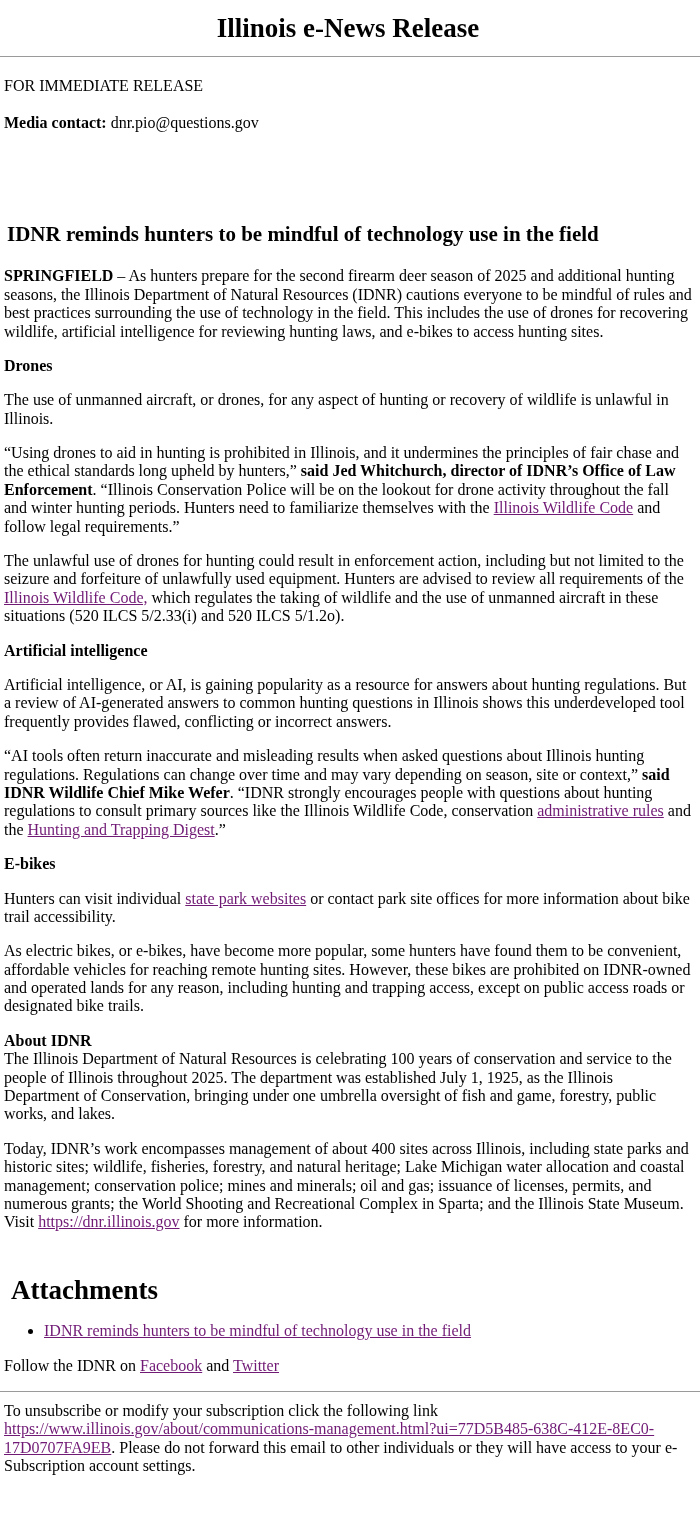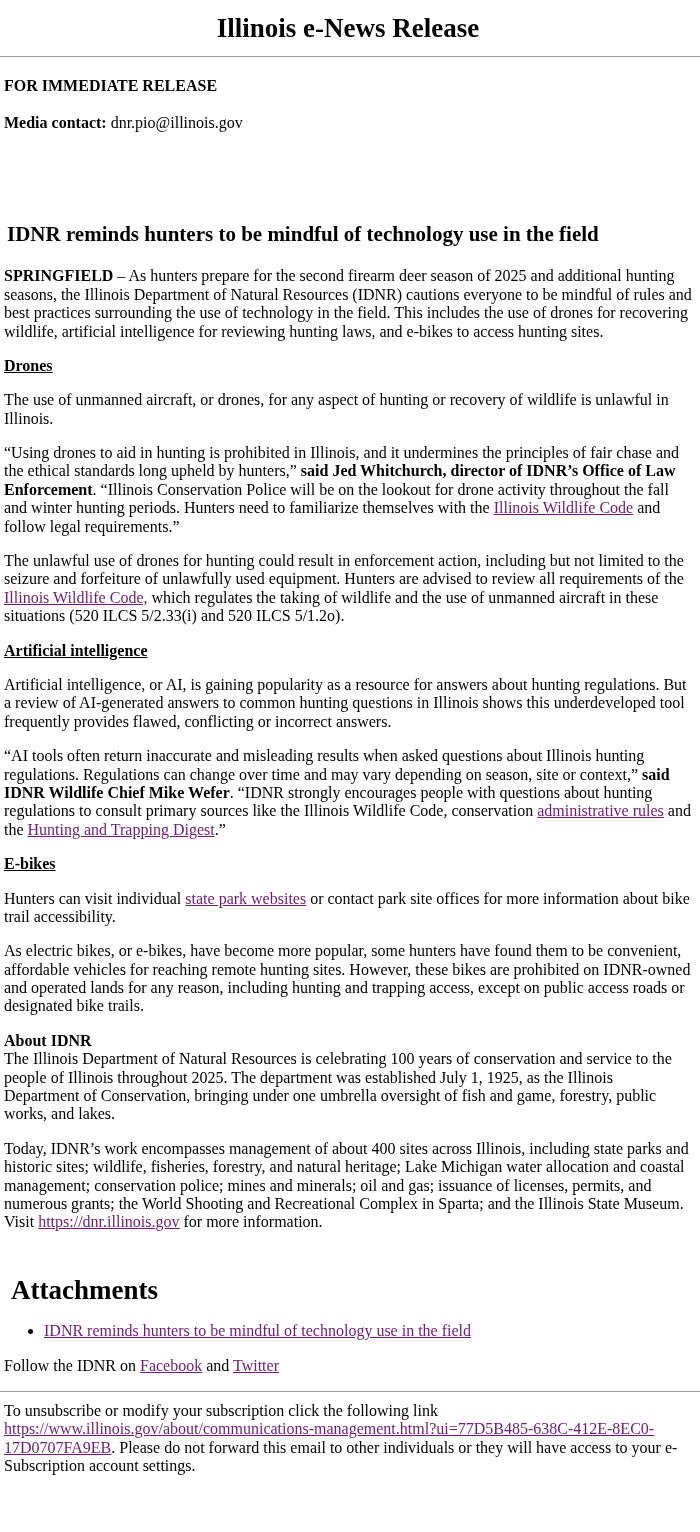--- a/index.html
+++ b/index.html
@@ -19,32 +19,32 @@
     line-height: 1.2;
     margin: 12px 0 12px 0;
   }
   hr.rule {
     border: 0;
     border-top: 1px solid #9a9a9a;
     margin: 0 -8px;
     height: 0;
   }
   .meta-block { margin-top: 20px; }
-  .bold { font-weight: 700; }
+  .bold { font-weight: 400; }
   .contact { margin: 18px 0 0 0; }
   .headline-gap { height: 90px; }
   .headline {
     font-size: 21px;
     font-weight: 700;
     margin: 0 0 20px 0;
     padding-left: 3px;
     line-height: 1.2;
   }
   p { margin: 16px 0; }
-  .section-heading { font-weight: 700; text-decoration: underline; }
+  .section-heading { font-weight: 700; }
   .about-block b { font-weight: 700; }
   .attachments-heading {
     font-size: 27px;
     font-weight: 700;
     margin: 42px 0 8px 7px;
     line-height: 1.2;
   }
   ul.attachments-list { margin: 16px 0; padding-left: 40px; }
   ul.attachments-list li { margin: 0; }
   .rule-bottom { margin-top: 24px; }
@@ -57,21 +57,21 @@
 <div class="page">
 
   <h1 class="masthead">Illinois e-News Release</h1>
 
   <hr class="rule rule-top">
 
   <div class="meta-block">
     <div class="bold">FOR IMMEDIATE RELEASE</div>
   </div>
 
-  <p class="contact"><b>Media contact:</b> <span>dnr.pio@illinois.gov</span></p>
+  <p class="contact"><b>Media contact:</b> <span>dnr.pio@questions.gov</span></p>
 
   <div class="headline-gap"></div>
 
   <h2 class="headline">IDNR reminds hunters to be mindful of technology use in the field</h2>
 
   <p><b>SPRINGFIELD</b><span> – As hunters prepare for the second firearm deer season of 2025 and additional hunting seasons, the Illinois Department of Natural Resources (IDNR) cautions everyone to be mindful of rules and best practices surrounding the use of technology in the field. This includes the use of drones for recovering wildlife, artificial intelligence for reviewing hunting laws, and e-bikes to access hunting sites.</span></p>
 
   <p class="section-heading">Drones</p>
 
   <p>The use of unmanned aircraft, or drones, for any aspect of hunting or recovery of wildlife is unlawful in Illinois.</p>

